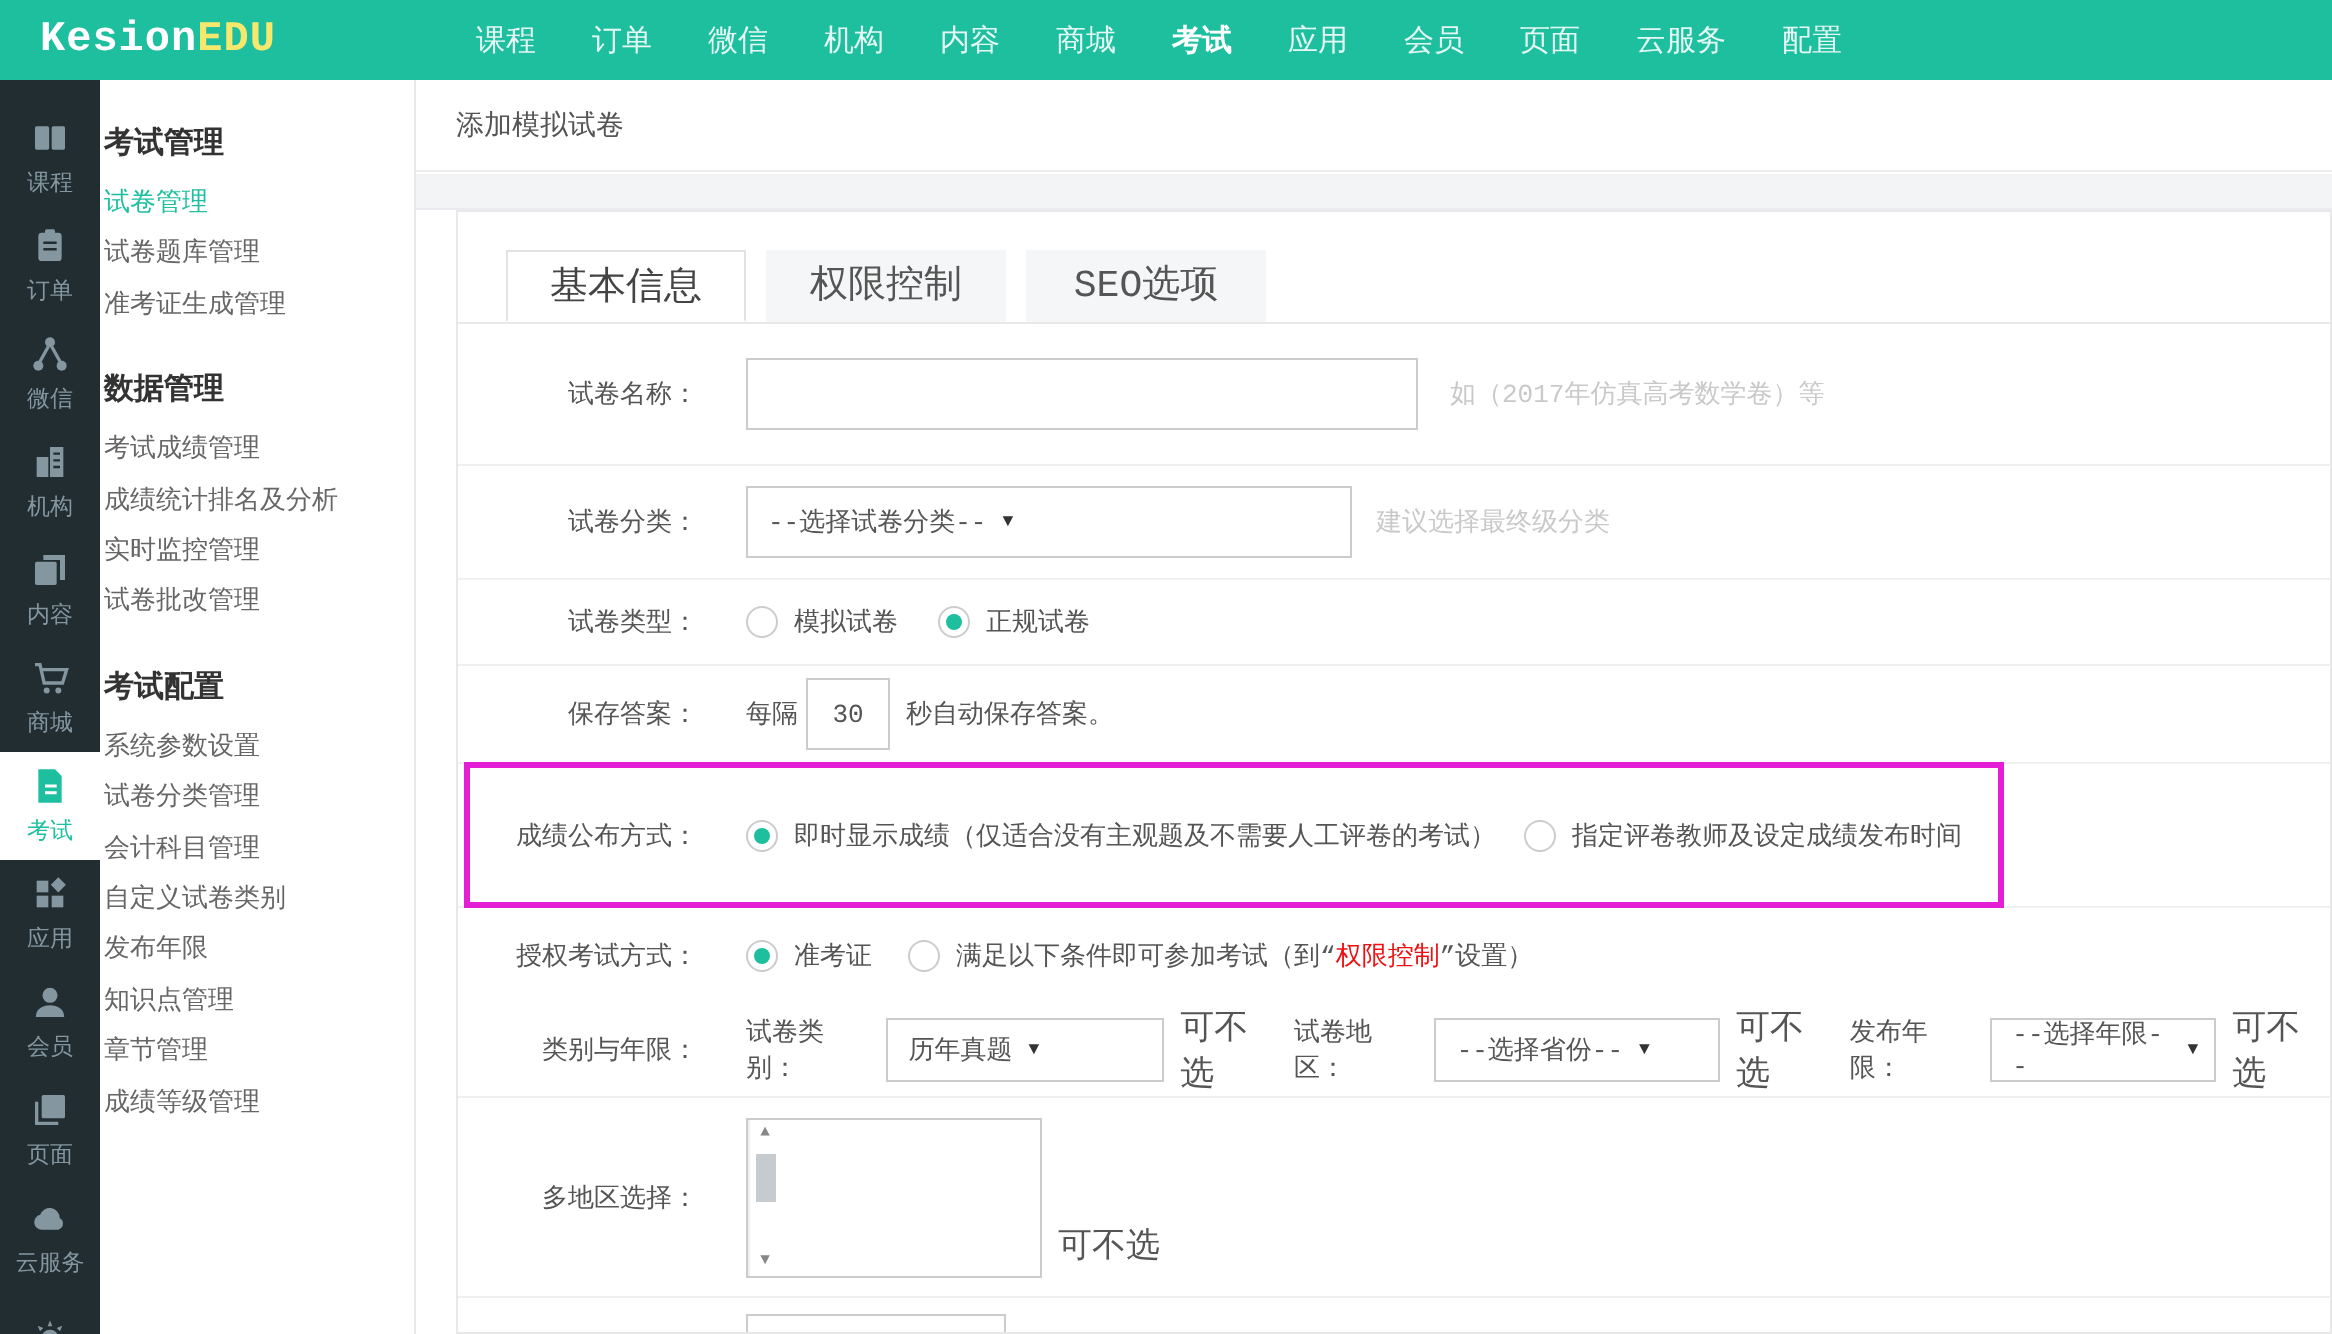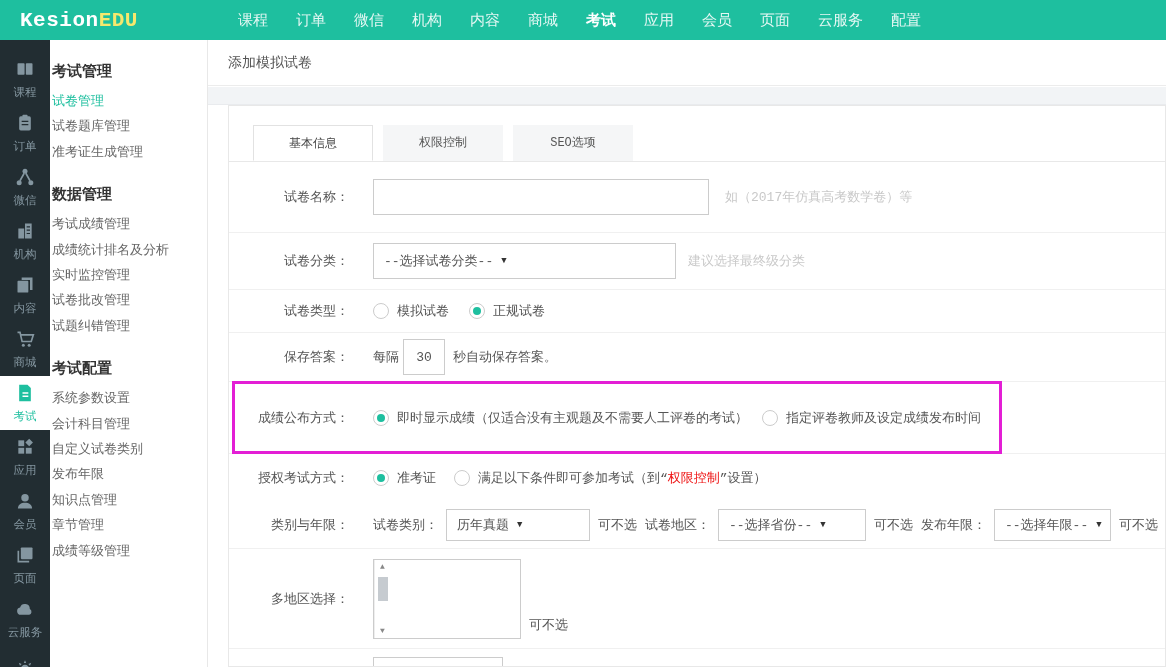--- a/index.html
+++ b/index.html
@@ -28,31 +28,31 @@
   .sidenav h3:first-child { margin-top:16px; }
   .sidenav .sn-item { font-size:13px; color:#666; line-height:25.4px; cursor:pointer; }
   .sidenav .sn-item.active { color:#1ebf9f; }
 
   
   .main-header { position:absolute; left:208px; top:40px; width:958px; height:46px; background:#fff; border-bottom:1px solid #ececec; display:flex; align-items:center; padding-left:20px; font-size:14px; color:#555; }
   .gray-strip { position:absolute; left:208px; top:87px; width:958px; height:18px; background:#f2f4f6; border-bottom:1px solid #e9ebee; }
   .card { position:absolute; left:228px; top:105px; width:938px; height:562px; background:#fff; border:1px solid #e8e8e8; overflow:hidden; }
 
   .tabs { padding:19px 0 0 24px; display:flex; gap:10px; border-bottom:1px solid #e8e8e8; }
-  .tab { width:120px; height:36px; line-height:36px; text-align:center; font-size:12px; color:#555; background:#f5f6f7; cursor:pointer; }
+  .tab { width:120px; height:36px; line-height:36px; text-align:center; font-size:19px; color:#555; background:#f5f6f7; cursor:pointer; }
   .tab.active { background:#fff; border:1px solid #e2e2e2; border-bottom:1px solid #fff; margin-bottom:-1px; color:#444; }
 
   .row { display:flex; align-items:center; padding-left:20px; position:relative; }
   .row.bb { border-bottom:1px solid #f0f0f0; }
   .lab { width:100px; text-align:right; font-size:13px; color:#555; flex-shrink:0; }
   .ct { margin-left:24px; display:flex; align-items:center; }
 
   .txt { border:1px solid #ccc; height:36px; background:#fff; font-size:13px; color:#555; padding:0 8px; outline:none; font-family:inherit; }
   .hint { font-size:13px; color:#c9c9c9; margin-left:16px; }
-  .note { font-size:13px; color:#555; margin-left:8px; }
+  .note { font-size:17px; color:#555; margin-left:8px; }
 
   .sel { display:inline-flex; align-items:center; border:1px solid #ccc; height:36px; padding:0 8px 0 10px; font-size:13px; color:#555; background:#fff; cursor:pointer; }
   .sel.h32 { height:32px; }
   .sel-arrow { font-size:9px; color:#333; margin-left:8px; }
 
   .radio { width:16px; height:16px; border:1px solid #ccc; border-radius:50%; background:#fff; flex-shrink:0; cursor:pointer; }
   .radio.checked::after { content:""; display:block; width:8px; height:8px; margin:3px; border-radius:50%; background:#1ebf9f; }
   .rlab { font-size:13px; color:#555; margin-left:8px; }
   .red { color:#ee1111; }
 
@@ -191,24 +191,24 @@
     <h3>考试管理</h3>
     <div class="sn-item active">试卷管理</div>
     <div class="sn-item">试卷题库管理</div>
     <div class="sn-item">准考证生成管理</div>
 
     <h3>数据管理</h3>
     <div class="sn-item">考试成绩管理</div>
     <div class="sn-item">成绩统计排名及分析</div>
     <div class="sn-item">实时监控管理</div>
     <div class="sn-item">试卷批改管理</div>
-    <div class="sn-item">试题纠错管理</div>
 
     <h3>考试配置</h3>
     <div class="sn-item">系统参数设置</div>
+    <div class="sn-item">试卷分类管理</div>
     <div class="sn-item">会计科目管理</div>
     <div class="sn-item">自定义试卷类别</div>
     <div class="sn-item">发布年限</div>
     <div class="sn-item">知识点管理</div>
     <div class="sn-item">章节管理</div>
     <div class="sn-item">成绩等级管理</div>
   </div>
 
   <div class="main-header">
     <span>添加模拟试卷</span>

